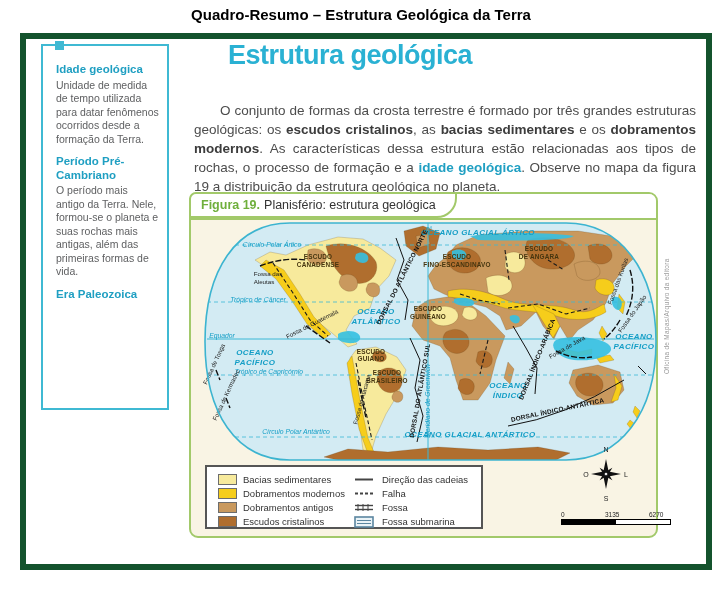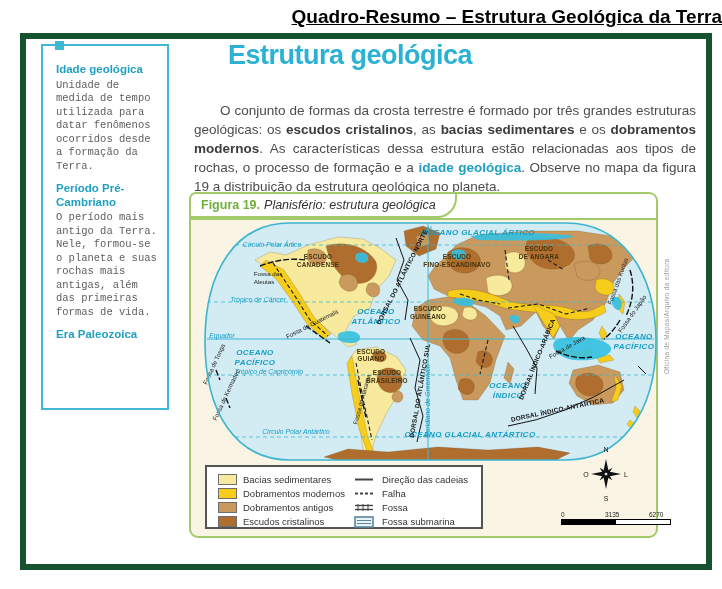--- a/index.html
+++ b/index.html
@@ -1,50 +1,50 @@
 <!DOCTYPE html>
 <html><head>
 <meta charset="utf-8">
 <style>
   html,body{margin:0;padding:0;background:#fff;}
   body{width:722px;height:589px;position:relative;font-family:"Liberation Sans",sans-serif;overflow:hidden;}
 
-  .page-title{position:absolute;top:6px;left:0;width:722px;text-align:right;
-    font-size:19px;font-weight:bold;color:#000;text-decoration:underline;}
+  .page-title{position:absolute;top:6px;left:0;width:722px;text-align:center;
+    font-size:15px;font-weight:bold;color:#000;}
 
   .frame{position:absolute;left:20px;top:33px;width:680px;height:525px;
     border:6px solid #14532d;background:#fff;}
 
   
   .sidebar{position:absolute;left:15px;top:5px;width:128px;height:366px;
     border:2px solid #3fb9d3;background:#fff;box-sizing:border-box;
     padding:8px 8px 0 13px;}
   .sb-square{position:absolute;left:12px;top:-5px;width:9px;height:9px;background:#3fb9d3;}
   .sb-title{color:#1f9fc2;font-weight:bold;font-size:11.5px;line-height:13.5px;margin:9px 0 2px 0;}
   .sb-title:first-of-type{margin-top:0;}
-  .sb-body{color:#5f6062;font-size:10.5px;line-height:13.5px;font-family:Liberation Mono, monospace;}
+  .sb-body{color:#5f6062;font-size:10.5px;line-height:13.5px;}
 
   
   .article-heading{position:absolute;left:202px;top:1px;font-size:27px;font-weight:bold;
     color:#2ab1d3;letter-spacing:-.5px;}
   .article-par{position:absolute;left:168px;top:48px;width:502px;font-size:13.5px;
     line-height:19px;color:#4c4c4c;text-align:justify;text-indent:26px;}
   .article-par .b{font-weight:bold;color:#3c3c3c;}
   .article-par .teal{font-weight:bold;color:#1f9fc2;}
 
   
   .figure{position:absolute;left:163px;top:153px;width:469px;height:346px;
     border:2px solid #a2c96a;border-radius:9px;background:#f9f4e4;box-sizing:border-box;}
   .fig-caprow{position:relative;height:24px;border-bottom:2px solid #a2c96a;background:#fff;
     border-radius:7px 7px 0 0;}
   .fig-tab{position:absolute;left:-2px;top:-2px;width:268px;height:26px;box-sizing:border-box;
     background:#fff;border:2px solid #a2c96a;border-radius:7px 0 20px 0;
     padding:4px 0 0 10px;font-size:12.5px;white-space:nowrap;}
   .fig-label{color:#6faf3c;font-weight:bold;margin-top:48px;}
-  .fig-caption{color:#333;margin-left:4px;font-style:italic;}
+  .fig-caption{color:#333;margin-left:4px;}
 
   .map-svg{position:absolute;left:3px;top:26px;}
 
   
   .ml{text-anchor:middle;font-family:"Liberation Sans",sans-serif;}
   .oc{fill:#149ec6;font-weight:bold;font-style:italic;font-size:8px;letter-spacing:.4px;}
   .grid{fill:#149ec6;font-style:italic;font-size:6.8px;}
   .shield{fill:#45350f;font-size:6.4px;font-weight:bold;letter-spacing:.2px;}
   .trench{fill:#222;font-size:6.2px;}
   .ridge{fill:#111;font-size:6.4px;font-weight:bold;letter-spacing:.2px;}

